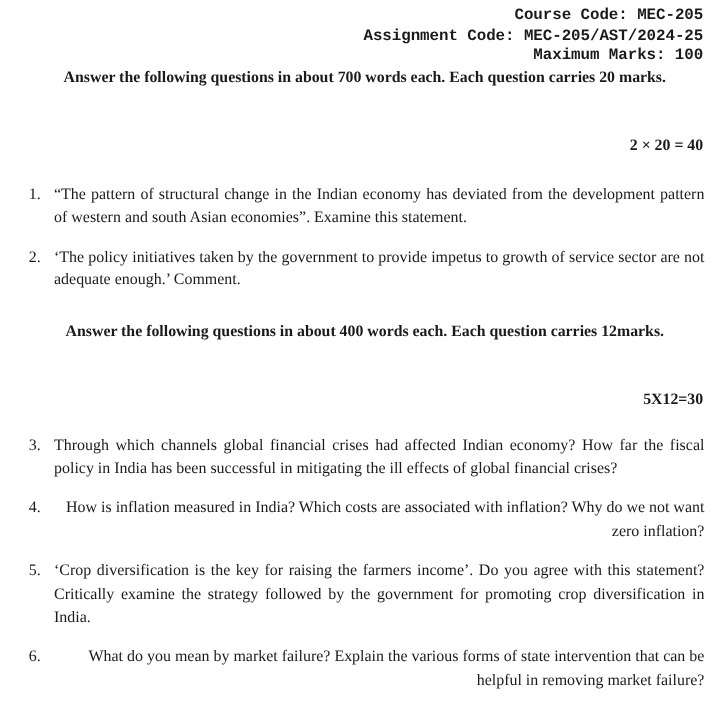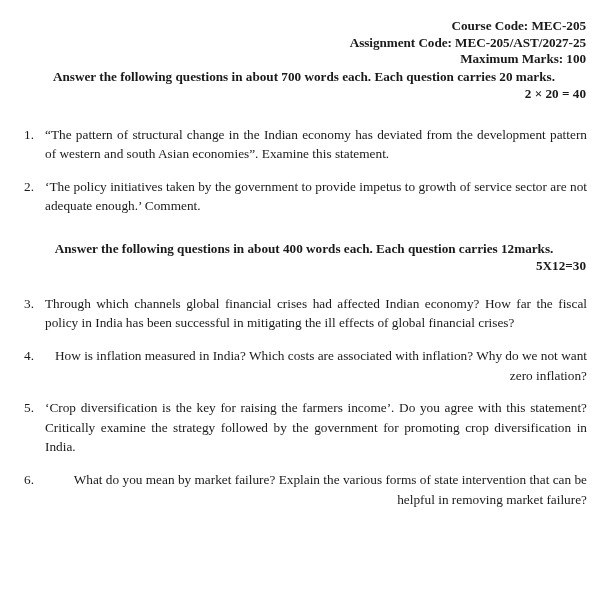--- a/index.html
+++ b/index.html
@@ -21,21 +21,22 @@
     width: 600px;
     height: 600px;
     box-sizing: border-box;
     padding: 0;
   }
 
   
   .header-block {
     text-align: right;
     padding-right: 14px;
-    padding-top: 18px;
+    padding-top: 5px;
+    font-family: Liberation Mono, monospace;
   }
   .header-line {
     font-weight: bold;
     font-size: 13.2px;
     line-height: 16.5px;
     letter-spacing: -0.05px;
     white-space: nowrap;
   }
 
   
@@ -63,20 +64,21 @@
     line-height: 17px;
     padding-left: 8px;
     padding-right: 0;
   }
   .section-marks {
     text-align: right;
     font-weight: bold;
     font-size: 13.2px;
     line-height: 17px;
     padding-right: 14px;
+    margin-top: 40px;
   }
 
   .section-b-wrap {
     margin-top: 24px;
   }
 
   
   .q-list {
     margin: 0;
     padding: 0;
@@ -114,21 +116,21 @@
     text-align: right;
   }
 </style>
 </head>
 <body>
 
 <div class="page">
 
   <div class="header-block">
     <div class="header-line">Course Code: MEC-205</div>
-    <div class="header-line">Assignment Code: MEC-205/AST/2027-25</div>
+    <div class="header-line">Assignment Code: MEC-205/AST/2024-25</div>
     <div class="header-line">Maximum Marks: 100</div>
   </div>
 
 
   <div>
     <div class="section-instruction">Answer the following questions in about 700 words each. Each question carries 20 marks.</div>
     <div class="section-marks">2 × 20 = 40</div>
 
     <ol class="q-list section-a">
       <li class="q-item">

